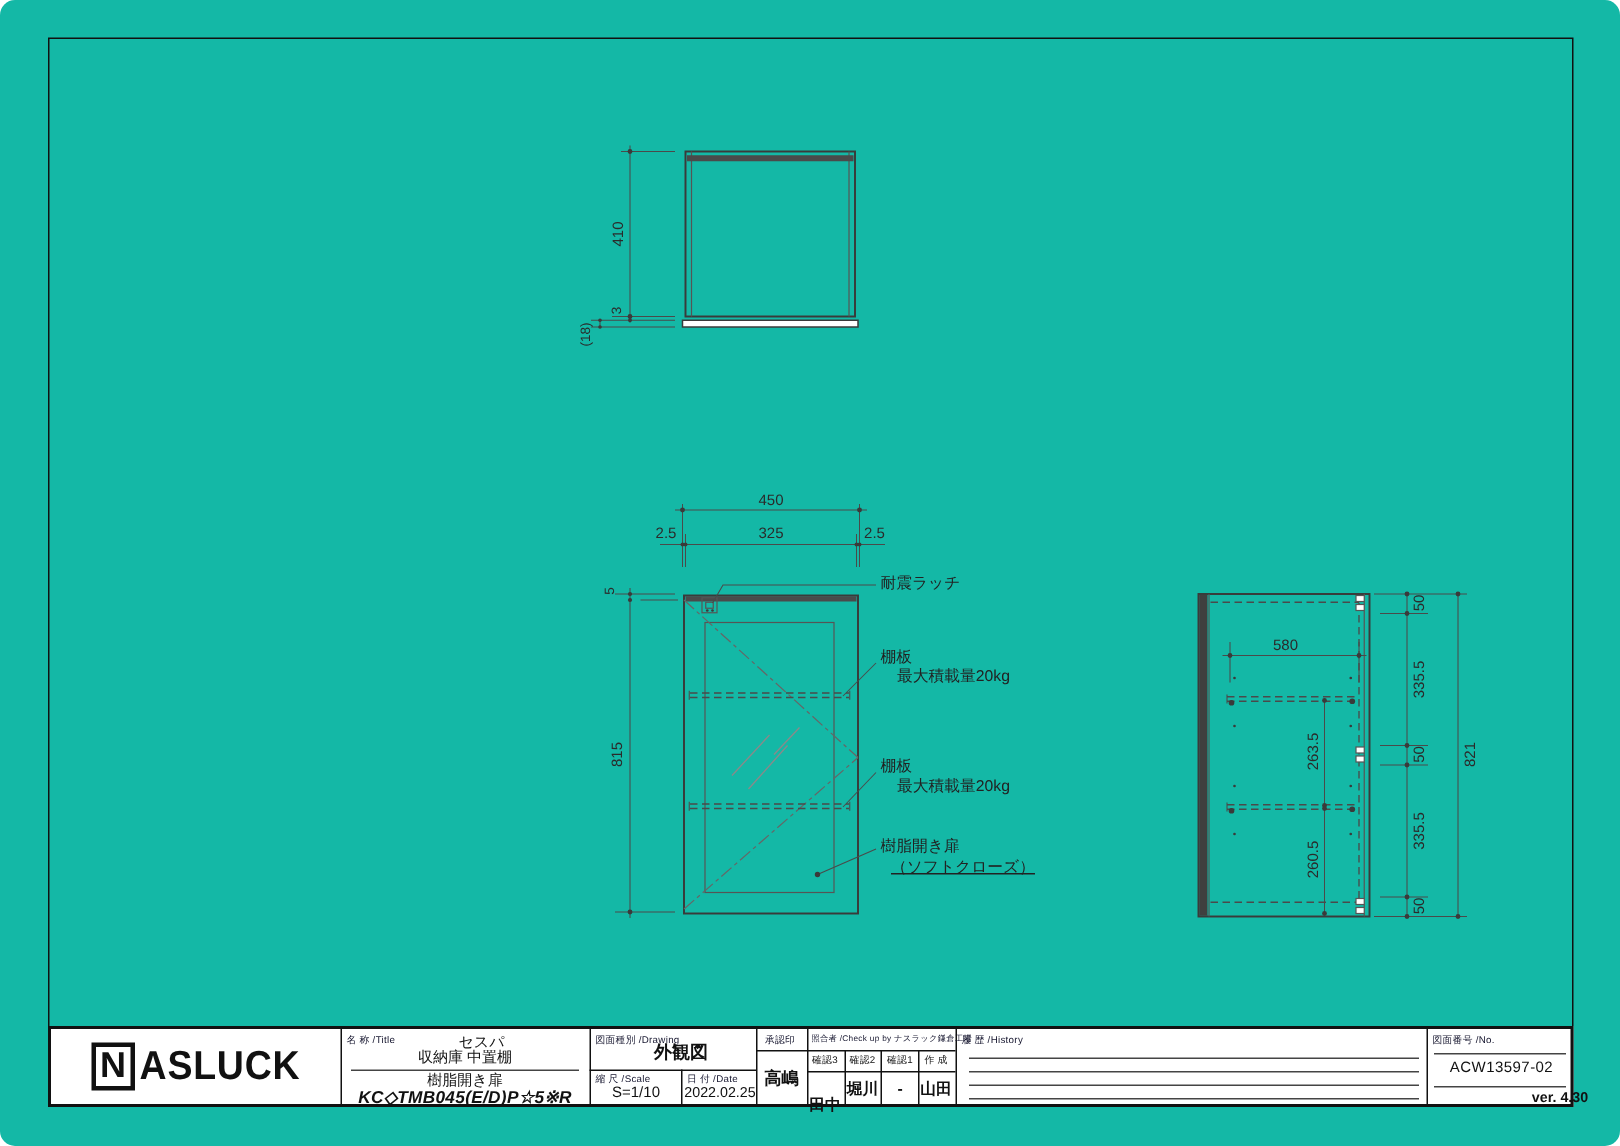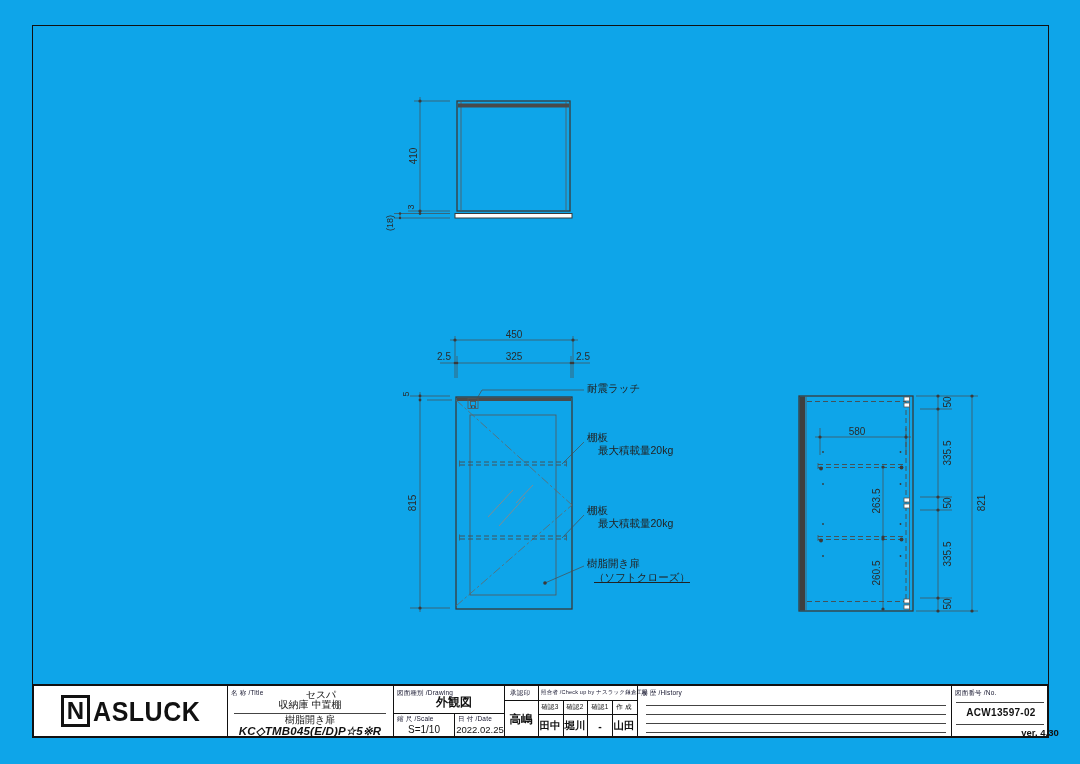--- a/index.html
+++ b/index.html
@@ -1,17 +1,17 @@
 <!DOCTYPE html>
 <html><head>
 <meta charset="utf-8">
 <style>
   html,body{margin:0;padding:0;background:#fff;}
-  #stage{position:relative;width:1080px;height:764px;background:#0ea5e9;
-         font-family:"Liberation Sans",sans-serif;overflow:hidden;}
+  #stage{position:relative;width:1080px;height:764px;background:#14b8a6;
+         font-family:"Liberation Sans",sans-serif;overflow:hidden;border-radius:10px;}
   #linework{position:absolute;left:0;top:0;}
   svg line,svg path,svg rect,svg polyline{stroke:#3a3a3a;fill:none;stroke-width:1;}
   svg .bold{stroke-width:1.3;}
   svg .thin{stroke-width:0.8;stroke:#555;}
   svg .dash{stroke-dasharray:5,3;stroke-width:0.9;stroke:#4a4a4a;}
   svg .cdash{stroke-dasharray:9,2.5,2.5,2.5;stroke-width:0.8;stroke:#666;}
   svg .hatch{stroke:#8a8a8a;stroke-width:0.9;}
   svg .dimln{stroke:#4a4a4a;stroke-width:0.7;}
   svg circle{fill:#3a3a3a;stroke:none;}
   svg .fillband{fill:#4a4a4a;stroke:none;}
@@ -258,31 +258,31 @@
     <span class="tb-lab" style="left:507px;top:3px;font-size:5.5px;">照合者 /Check up by ナスラック鎌倉工場</span>
     <div class="hline" style="left:504px;top:14px;width:99px;"></div>
     <div class="hline" style="left:504px;top:28px;width:99px;"></div>
     <div class="vline" style="left:529px;top:14px;height:36px;"></div>
     <div class="vline" style="left:553px;top:14px;height:36px;"></div>
     <div class="vline" style="left:578px;top:14px;height:36px;"></div>
     <span class="tb-lab tb-cell-txt" style="left:516px;top:21px;">確認3</span>
     <span class="tb-lab tb-cell-txt" style="left:541px;top:21px;">確認2</span>
     <span class="tb-lab tb-cell-txt" style="left:566px;top:21px;">確認1</span>
     <span class="tb-lab tb-cell-txt" style="left:590px;top:21px;">作 成</span>
-    <span class="tb-cell-txt" style="left:516px;top:40px;font-size:10.5px;font-weight:bold;">田中</span>
+    <span class="tb-cell-txt" style="left:516px;top:51px;font-size:10.5px;font-weight:bold;">田中</span>
     <span class="tb-cell-txt" style="left:541px;top:40px;font-size:10.5px;font-weight:bold;">堀川</span>
     <span class="tb-cell-txt" style="left:566px;top:40px;font-size:10.5px;font-weight:bold;">-</span>
     <span class="tb-cell-txt" style="left:590px;top:40px;font-size:10.5px;font-weight:bold;">山田</span>
 
     <span class="tb-lab" style="left:607px;top:3px;">履 歴 /History</span>
     <div class="ruleln" style="left:612px;top:19px;width:300px;"></div>
     <div class="ruleln" style="left:612px;top:28px;width:300px;"></div>
     <div class="ruleln" style="left:612px;top:37px;width:300px;"></div>
     <div class="ruleln" style="left:612px;top:46px;width:300px;"></div>
 
     <span class="tb-lab" style="left:921px;top:3px;">図面番号 /No.</span>
     <div class="ruleln" style="left:922px;top:16px;width:88px;"></div>
-    <span class="tb-cell-txt" style="left:967px;top:26px;font-size:10px;font-weight:bold;letter-spacing:0.3px;">ACW13597-02</span>
+    <span class="tb-cell-txt" style="left:967px;top:26px;font-size:10px;font-weight:normal;letter-spacing:0.3px;">ACW13597-02</span>
     <div class="ruleln" style="left:922px;top:38px;width:88px;"></div>
     <span class="tb-cell-txt" style="left:967px;top:46px;font-size:9.5px;font-weight:bold;margin-left:39px;">ver. 4.30</span>
   </div>
 
 </div>
 
 </body></html>

